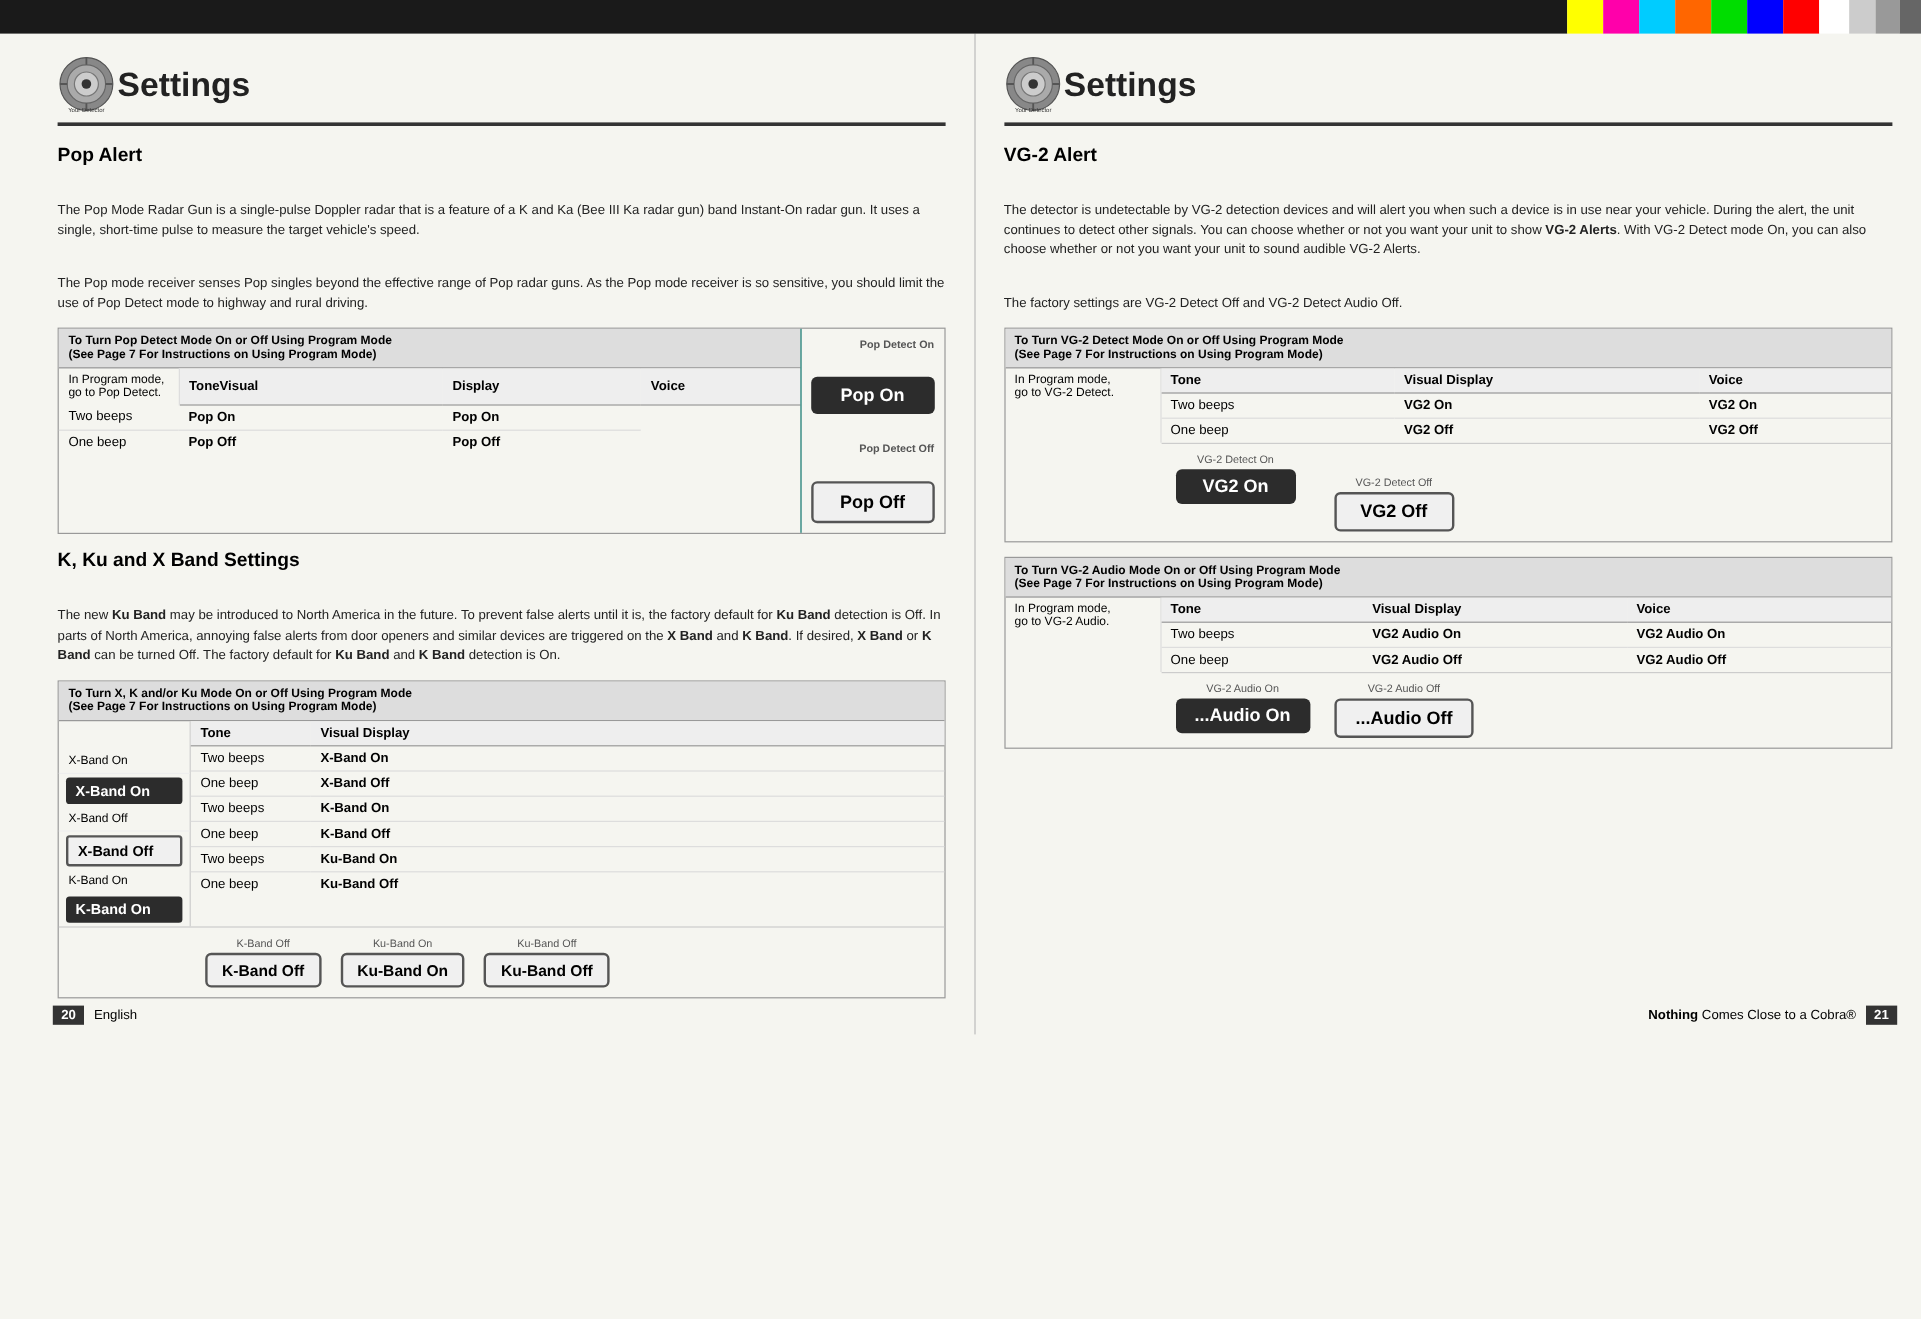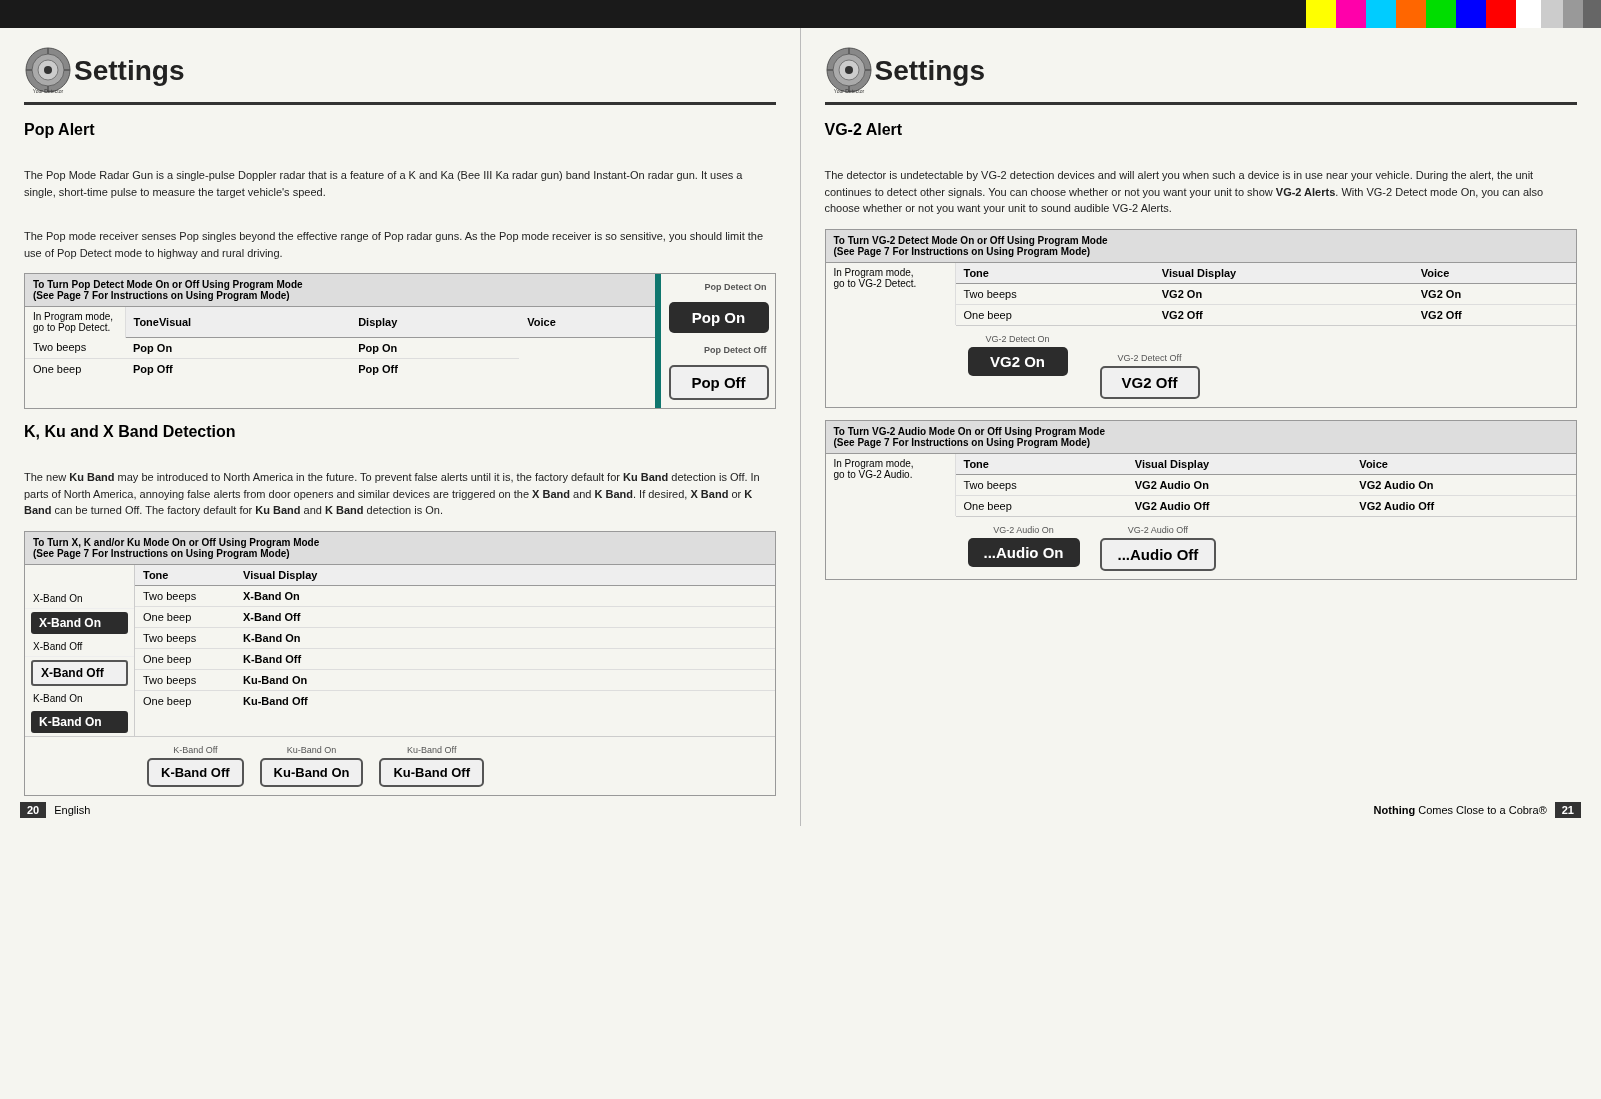--- a/index.html
+++ b/index.html
@@ -97,20 +97,21 @@
 
     .bold-cell {
       font-weight: bold;
     }
 
     .page-wrapper {
       display: flex;
       flex-direction: column;
       width: 100%;
       position: relative;
+      padding-left: 24px;
     }
 
     .main-content {
       display: flex;
       flex: 1;
       margin-top: 28px;
     }
 
     .half-page {
       width: 50%;
@@ -224,30 +225,30 @@
                 </tr>
                 <tr>
                   <td>One beep</td>
                   <td class="bold-cell">Pop Off</td>
                   <td class="bold-cell">Pop Off</td>
                 </tr>
               </tbody>
             </table>
           </div>
 
-          <div style="width:120px;border-left:6px solid #0f766e;padding:8px;display:flex;flex-direction:column;justify-content:flex-start;gap:8px;">
+          <div style="width:120px;border-left:1px solid #0f766e;padding:8px;display:flex;flex-direction:column;justify-content:flex-start;gap:20px;">
             <div style="font-size:9px;font-weight:bold;color:#555;text-align:right;margin-bottom:2px;">Pop Detect On</div>
             <div class="display-badge-dark">Pop On</div>
             <div style="font-size:9px;font-weight:bold;color:#555;text-align:right;margin-top:4px;margin-bottom:2px;">Pop Detect Off</div>
             <div class="display-badge-light">Pop Off</div>
           </div>
         </div>
       </div>
 
-      <h2 class="section-title" style="margin-top:14px;">K, Ku and X Band Detection</h2>
+      <h2 class="section-title" style="margin-top:14px;">K, Ku and X Band Settings</h2>
       <p class="section-text">
         The new <strong>Ku Band</strong> may be introduced to North America in the future. To prevent false alerts until it is, the factory default for <strong>Ku Band</strong> detection is Off. In parts of North America, annoying false alerts from door openers and similar devices are triggered on the <strong>X Band</strong> and <strong>K Band</strong>. If desired, <strong>X Band</strong> or <strong>K Band</strong> can be turned Off. The factory default for <strong>Ku Band</strong> and <strong>K Band</strong> detection is On.
       </p>
 
       <div class="instruction-box">
         <div class="instruction-header">
           To Turn X, K and/or Ku Mode On or Off Using Program Mode<br>(See Page 7 For Instructions on Using Program Mode)
         </div>
         <div style="display:flex;">
 
@@ -338,20 +339,21 @@
             <text x="24" y="47" text-anchor="middle" font-size="5" fill="#333">Your Detector</text>
           </svg>
         </div>
         <h1 class="header-title">Settings</h1>
       </div>
 
       <h2 class="section-title">VG-2 Alert</h2>
       <p class="section-text">
         The detector is undetectable by VG-2 detection devices and will alert you when such a device is in use near your vehicle. During the alert, the unit continues to detect other signals. You can choose whether or not you want your unit to show <strong>VG-2 Alerts</strong>. With VG-2 Detect mode On, you can also choose whether or not you want your unit to sound audible VG-2 Alerts.
       </p>
+      <p class="section-text">The factory settings are VG-2 Detect Off and VG-2 Detect Audio Off.</p>
 
       <div class="instruction-box" style="margin-top:12px;">
         <div class="instruction-header">
           To Turn VG-2 Detect Mode On or Off Using Program Mode<br>(See Page 7 For Instructions on Using Program Mode)
         </div>
         <div style="display:flex;">
           <div style="width:130px;font-size:10px;padding:4px 8px;border-right:1px solid #ddd;vertical-align:top;">
             In Program mode,<br>go to VG-2 Detect.
           </div>
           <div style="flex:1;">

